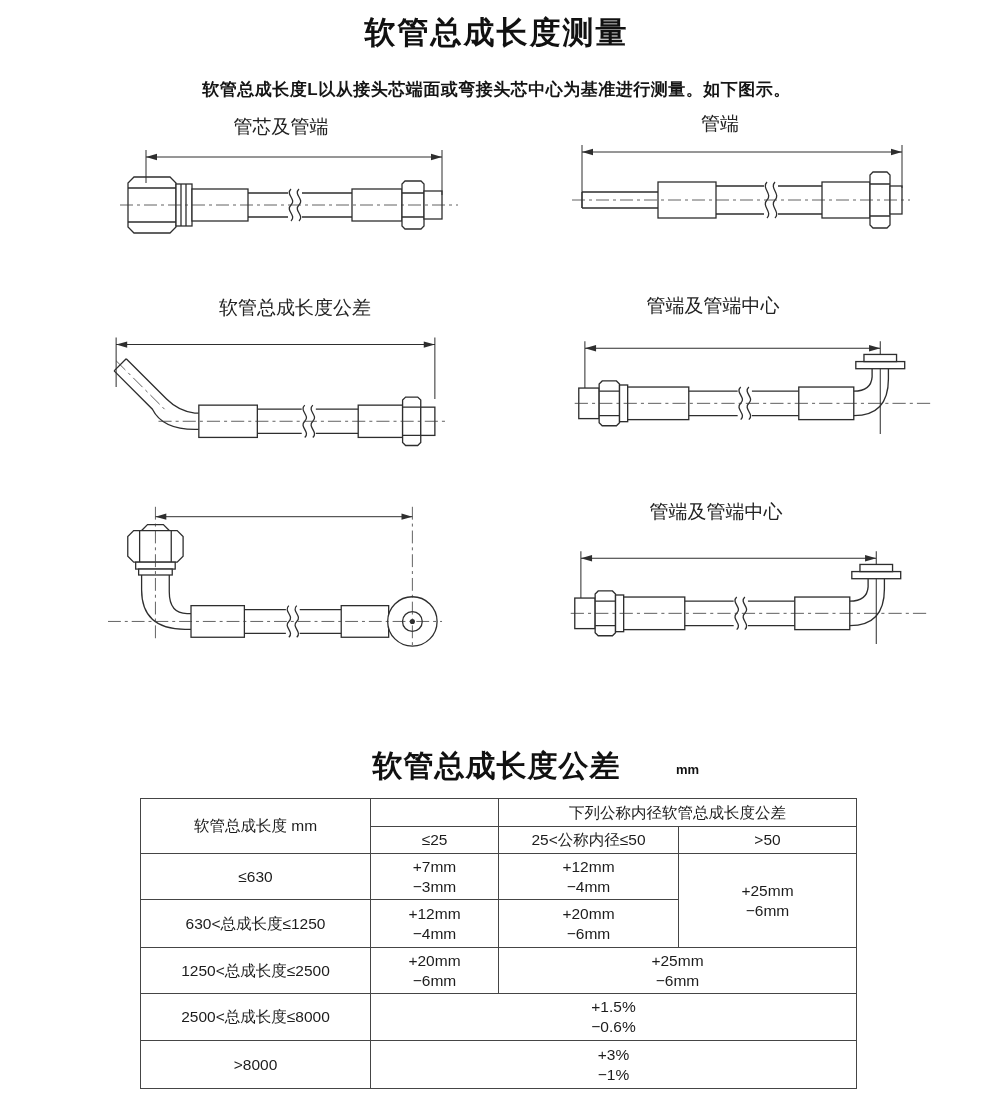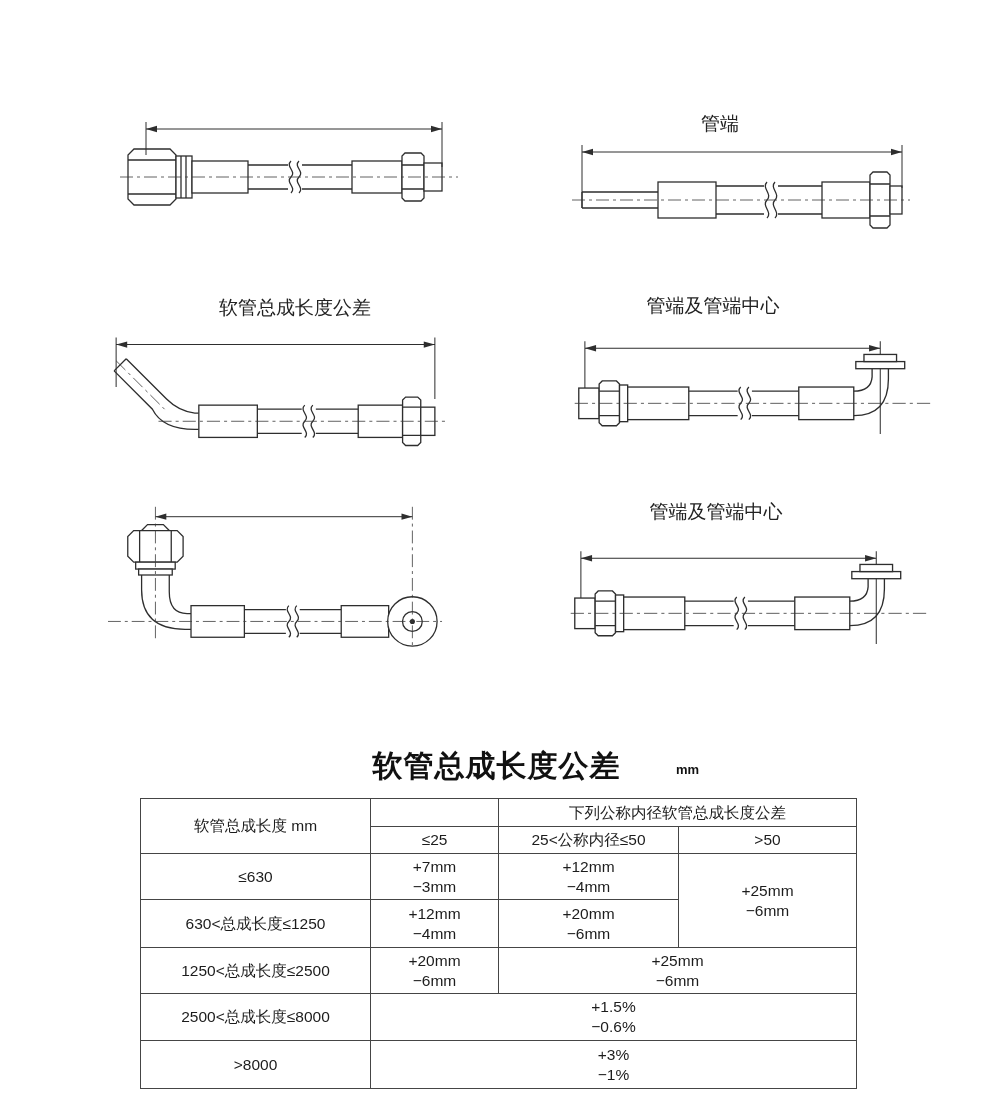--- a/index.html
+++ b/index.html
@@ -42,22 +42,25 @@
     border:1px solid #454545; text-align:center; vertical-align:middle;
     font-size:15.5px; padding:2px 4px; line-height:20px;
   }
   .t-val div { line-height:20px; }
 </style>
 </head>
 <body>
 
 <div class="page">
 
+  <div class="main-title">软管总成长度测量</div>
+  <div class="subtitle">软管总成长度L以从接头芯端面或弯接头芯中心为基准进行测量。如下图示。</div>
 
   <div class="fig" style="left:120px; top:115px; width:340px;">
+    <div class="fig-label" style="padding-right:18px; margin-bottom:4px;">管芯及管端</div>
     <svg class="dwg" width="340" height="100" viewBox="0 0 340 100">
       <g>
         <path class="fl" d="M14,34 H50 L56,40 V84 L50,90 H14 L8,84 V40 Z"></path>
         <path class="ln" d="M8,45 H56 M8,79 H56"></path>
         <rect class="fl" x="56" y="41" width="16" height="42"></rect>
         <path class="ln" d="M61,41 V83 M66,41 V83"></path>
       </g>
       <rect class="fl" x="72" y="46" width="56" height="32"></rect>
       <path class="ln" d="M128,50 H168 M128,74 H168 M182,50 H232 M182,74 H232"></path>
       <path class="ln" d="M171,46 c-6,5.5 6,10.5 0,16 c-6,5.5 6,10.5 0,16"></path>

